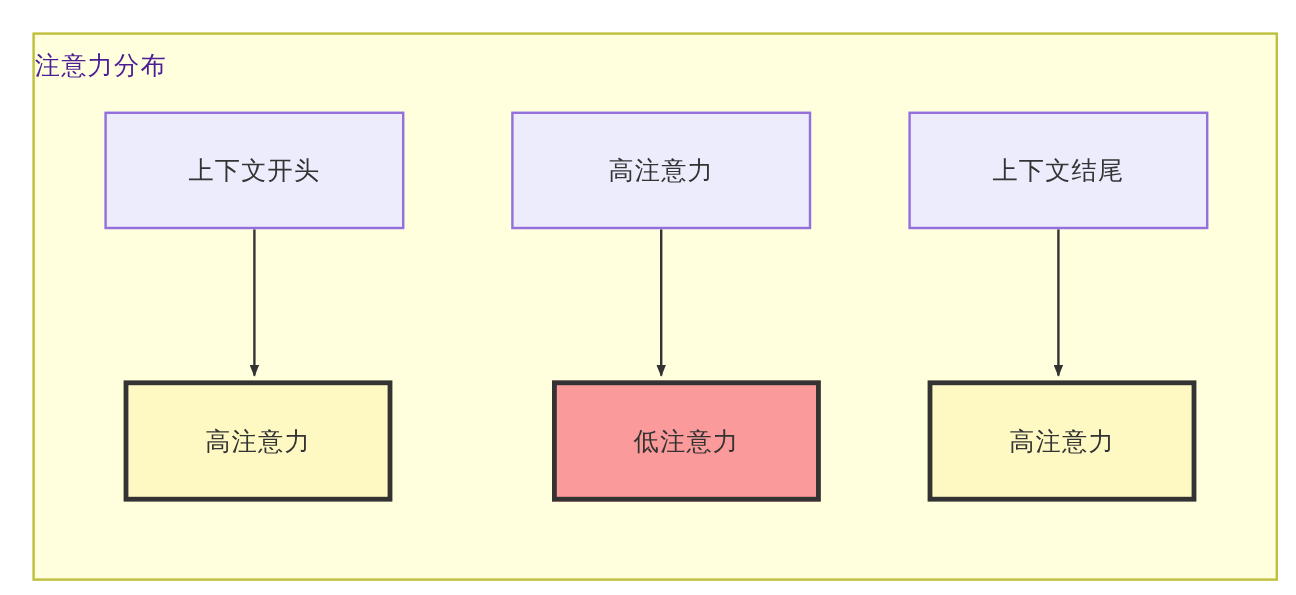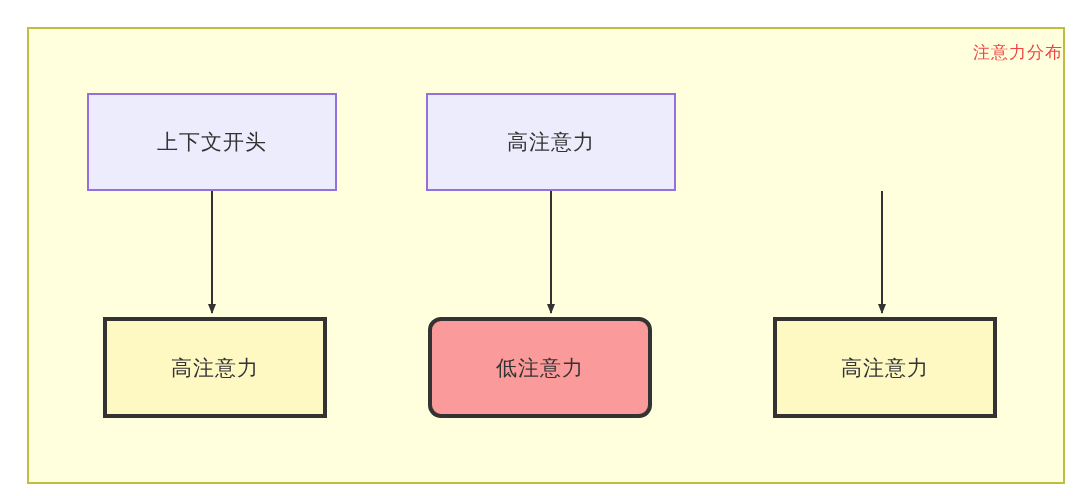--- a/index.html
+++ b/index.html
@@ -27,23 +27,23 @@
     height: 457px;
     background: #ffffdd;
     border: 2px solid #bfbf3f;
     box-sizing: border-box;
   }
   .container-title {
     position: absolute;
     left: 0;
     top: 12px;
     width: 100%;
-    text-align: right;
-    font-size: 17px;
-    color: #ef4444;
+    text-align: left;
+    font-size: 21px;
+    color: #4c1d95;
     letter-spacing: 1px;
   }
   .node {
     position: absolute;
     display: flex;
     align-items: center;
     justify-content: center;
     box-sizing: border-box;
     font-size: 21px;
     color: #333333;
@@ -64,21 +64,21 @@
   .attn-high {
     background: #fef9c3;
   }
   .attn-low {
     background: #fb9a9a;
   }
   .ctx-1 { left: 87px; top: 93px; }
   .ctx-2 { left: 426px; top: 93px; }
   .ctx-3 { left: 757px; top: 93px; }
   .attn-1 { left: 103px; top: 317px; }
-  .attn-2 { left: 428px; top: 317px; border-radius: 13px; }
+  .attn-2 { left: 460px; top: 317px; }
   .attn-3 { left: 773px; top: 317px; }
   .edge-svg {
     position: absolute;
     left: 0;
     top: 0;
     width: 1080px;
     height: 496px;
     pointer-events: none;
   }
 </style>
@@ -101,20 +101,23 @@
     <line x1="551" y1="191" x2="551" y2="313" stroke="#333333" stroke-width="2" marker-end="url(#arrowhead)"></line>
     <line x1="882" y1="191" x2="882" y2="313" stroke="#333333" stroke-width="2" marker-end="url(#arrowhead)"></line>
   </svg>
 
   <div class="node node-context ctx-1">
     <span>上下文开头</span>
   </div>
   <div class="node node-context ctx-2">
     <span>高注意力</span>
   </div>
+  <div class="node node-context ctx-3">
+    <span>上下文结尾</span>
+  </div>
 
   <div class="node node-attn attn-high attn-1">
     <span>高注意力</span>
   </div>
   <div class="node node-attn attn-low attn-2">
     <span>低注意力</span>
   </div>
   <div class="node node-attn attn-high attn-3">
     <span>高注意力</span>
   </div>

